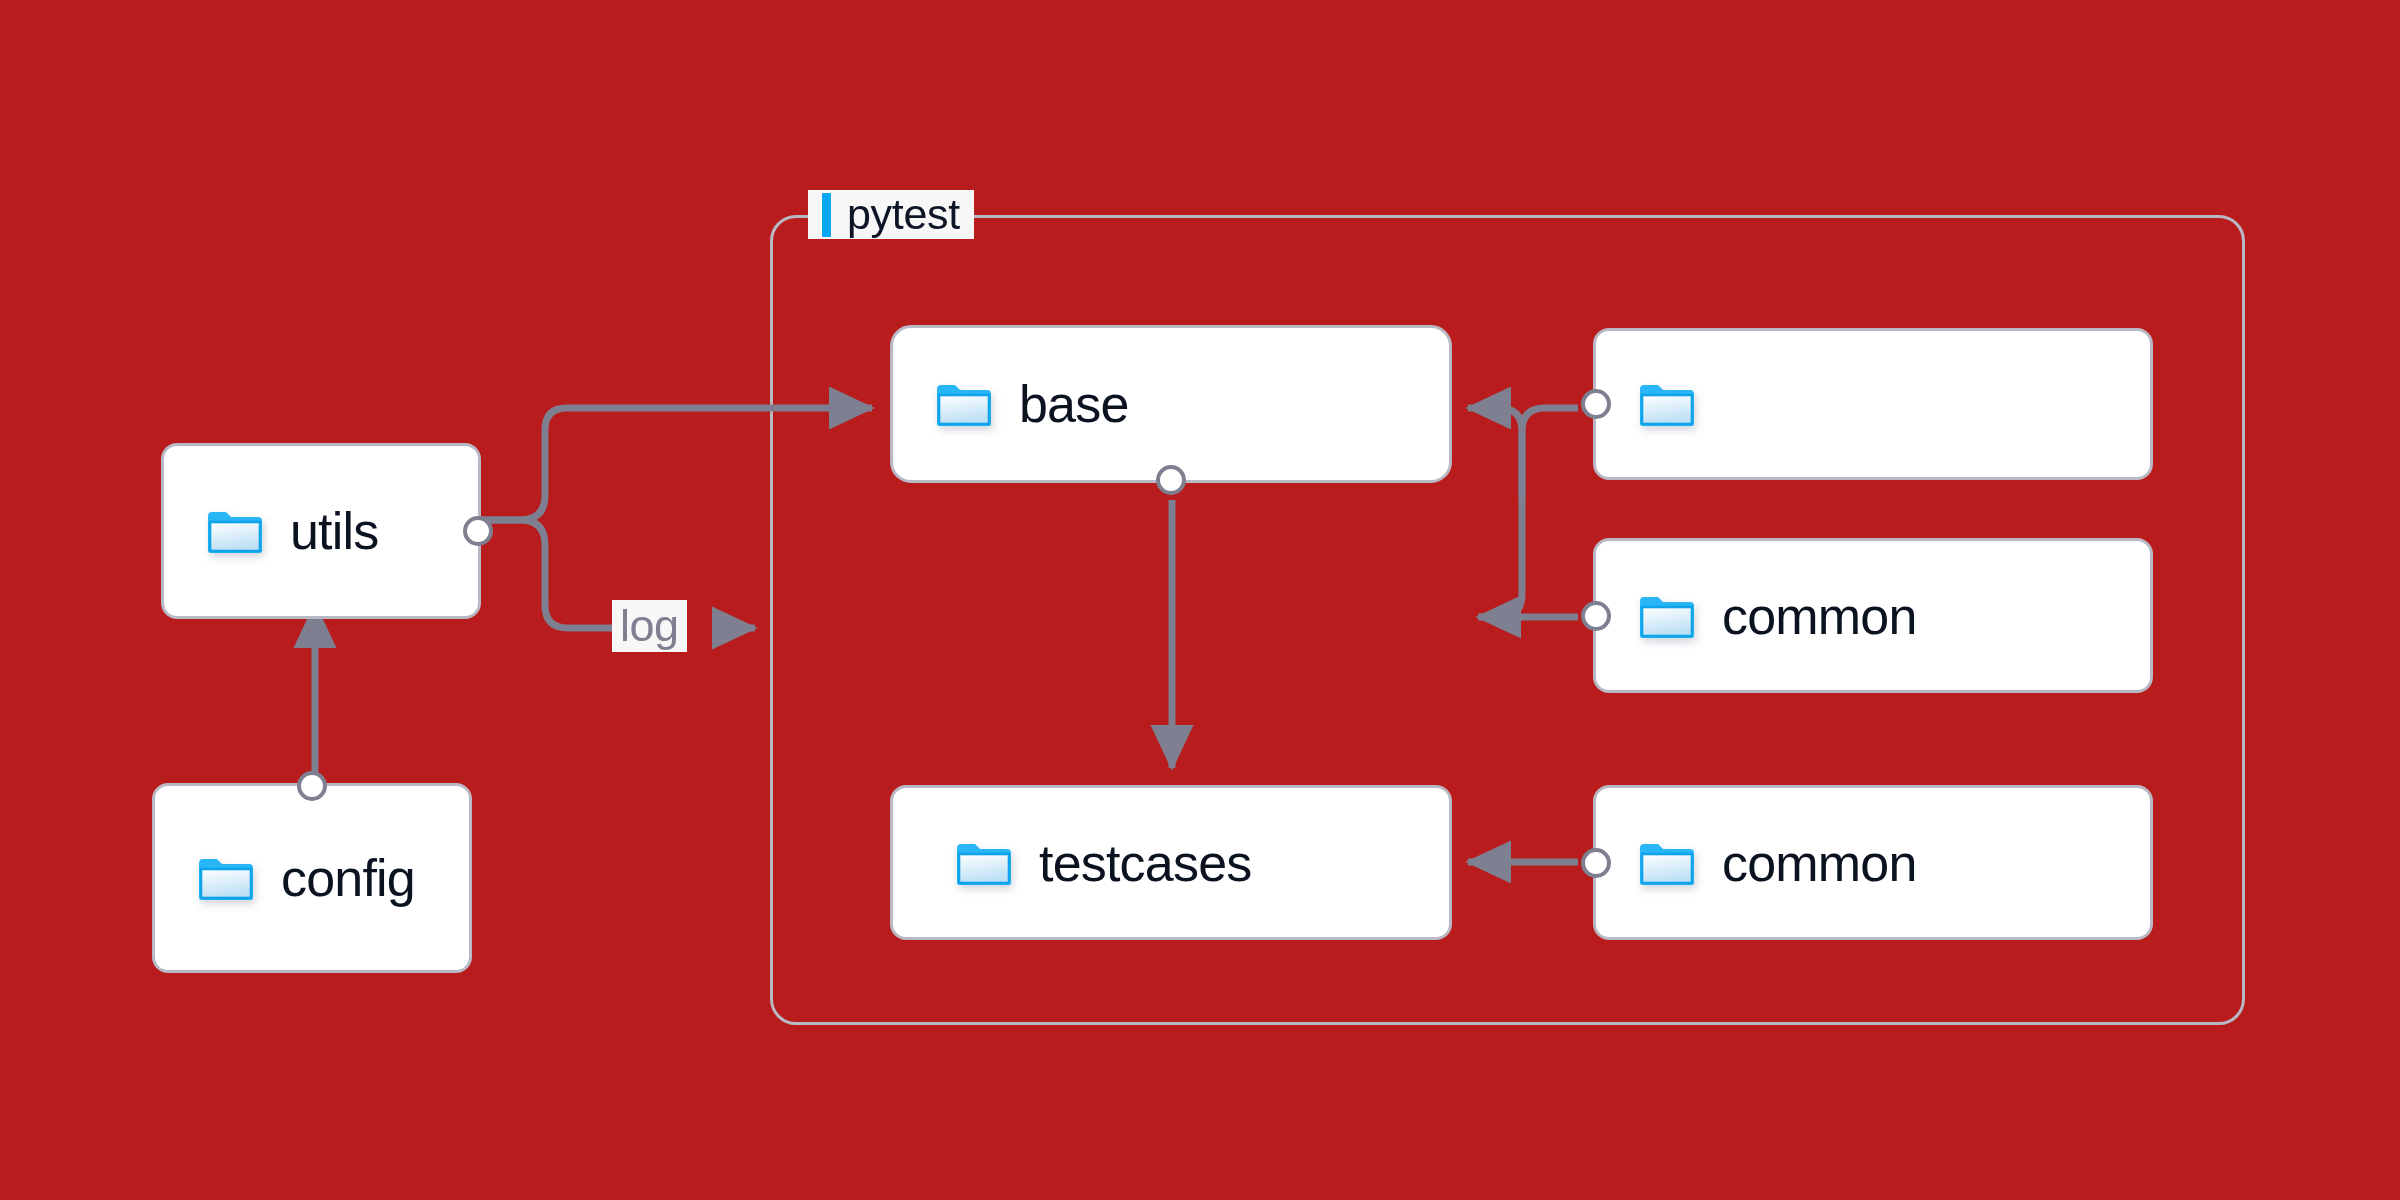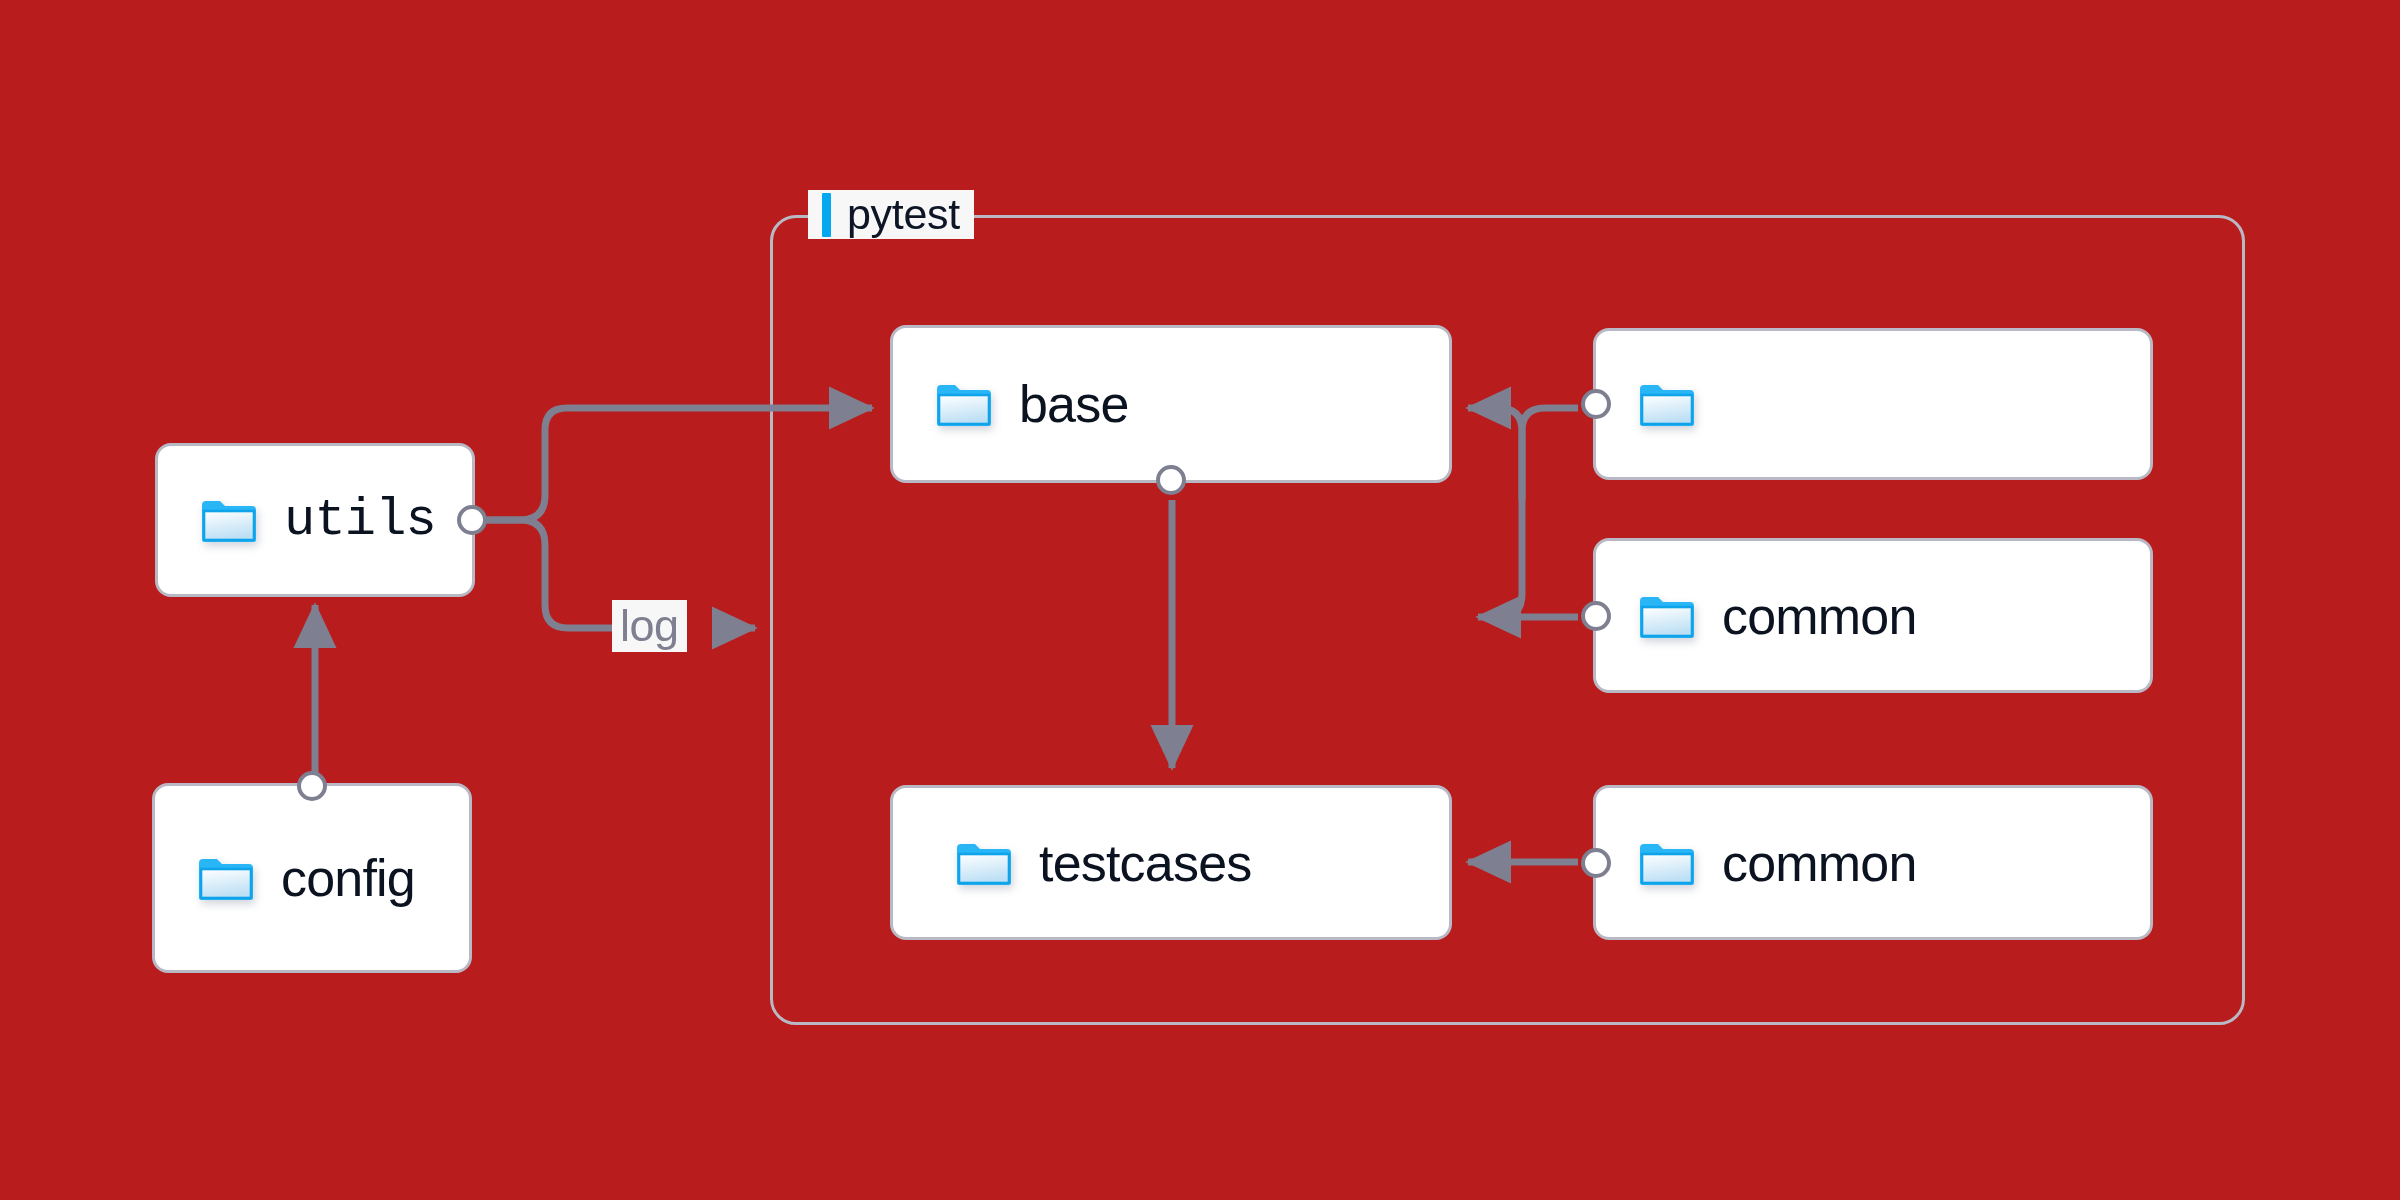--- a/index.html
+++ b/index.html
@@ -148,21 +148,21 @@
     <path class="edge-path" marker-end="url(#arrow)" d="M 1578 862 L 1468 862"></path>
   </svg>
 
   <div class="group-box" style="left:770px; top:215px; width:1475px; height:810px;"></div>
 
   <div class="group-label-wrap" style="left:808px; top:190px;">
     <div class="group-accent"></div>
     <div class="group-label-text">pytest</div>
   </div>
 
-  <div class="node" style="left:155px; top:443px; width:320px; height:154px;font-family:Liberation Mono, monospace;">
+  <div class="node" style="left:161px; top:443px; width:320px; height:176px;">
     <div class="node-inner">
       <span class="folder-icon">
         <svg viewBox="0 0 58 50" width="58" height="50">
           <defs>
             <linearGradient id="fg0" x1="0" y1="0" x2="0.25" y2="1">
               <stop offset="0%" stop-color="#ffffff"></stop>
               <stop offset="100%" stop-color="#bee0f5"></stop>
             </linearGradient>
           </defs>
           <path d="M2 10 Q2 6 6 6 L20 6 L25 11 L52 11 Q56 11 56 15 L56 44 Q56 47 53 47 L5 47 Q2 47 2 44 Z" fill="#29b6f6"></path>
@@ -186,21 +186,21 @@
           </defs>
           <path d="M2 10 Q2 6 6 6 L20 6 L25 11 L52 11 Q56 11 56 15 L56 44 Q56 47 53 47 L5 47 Q2 47 2 44 Z" fill="#29b6f6"></path>
           <rect x="4" y="16" width="50" height="29" fill="url(#fg1)" stroke="#0fa3ea" stroke-width="2.6"></rect>
         </svg>
       </span>
       <span class="node-label">config</span>
     </div>
     <span class="handle" style="left:50%; top:-15px; transform:translateX(-50%);"></span>
   </div>
 
-  <div class="node" style="left:890px; top:325px; width:562px; height:158px;">
+  <div class="node" style="left:890px; top:325px; width:562px; height:158px;border-radius:21px;">
     <div class="node-inner">
       <span class="folder-icon">
         <svg viewBox="0 0 58 50" width="58" height="50">
           <defs>
             <linearGradient id="fg2" x1="0" y1="0" x2="0.25" y2="1">
               <stop offset="0%" stop-color="#ffffff"></stop>
               <stop offset="100%" stop-color="#bee0f5"></stop>
             </linearGradient>
           </defs>
           <path d="M2 10 Q2 6 6 6 L20 6 L25 11 L52 11 Q56 11 56 15 L56 44 Q56 47 53 47 L5 47 Q2 47 2 44 Z" fill="#29b6f6"></path>

